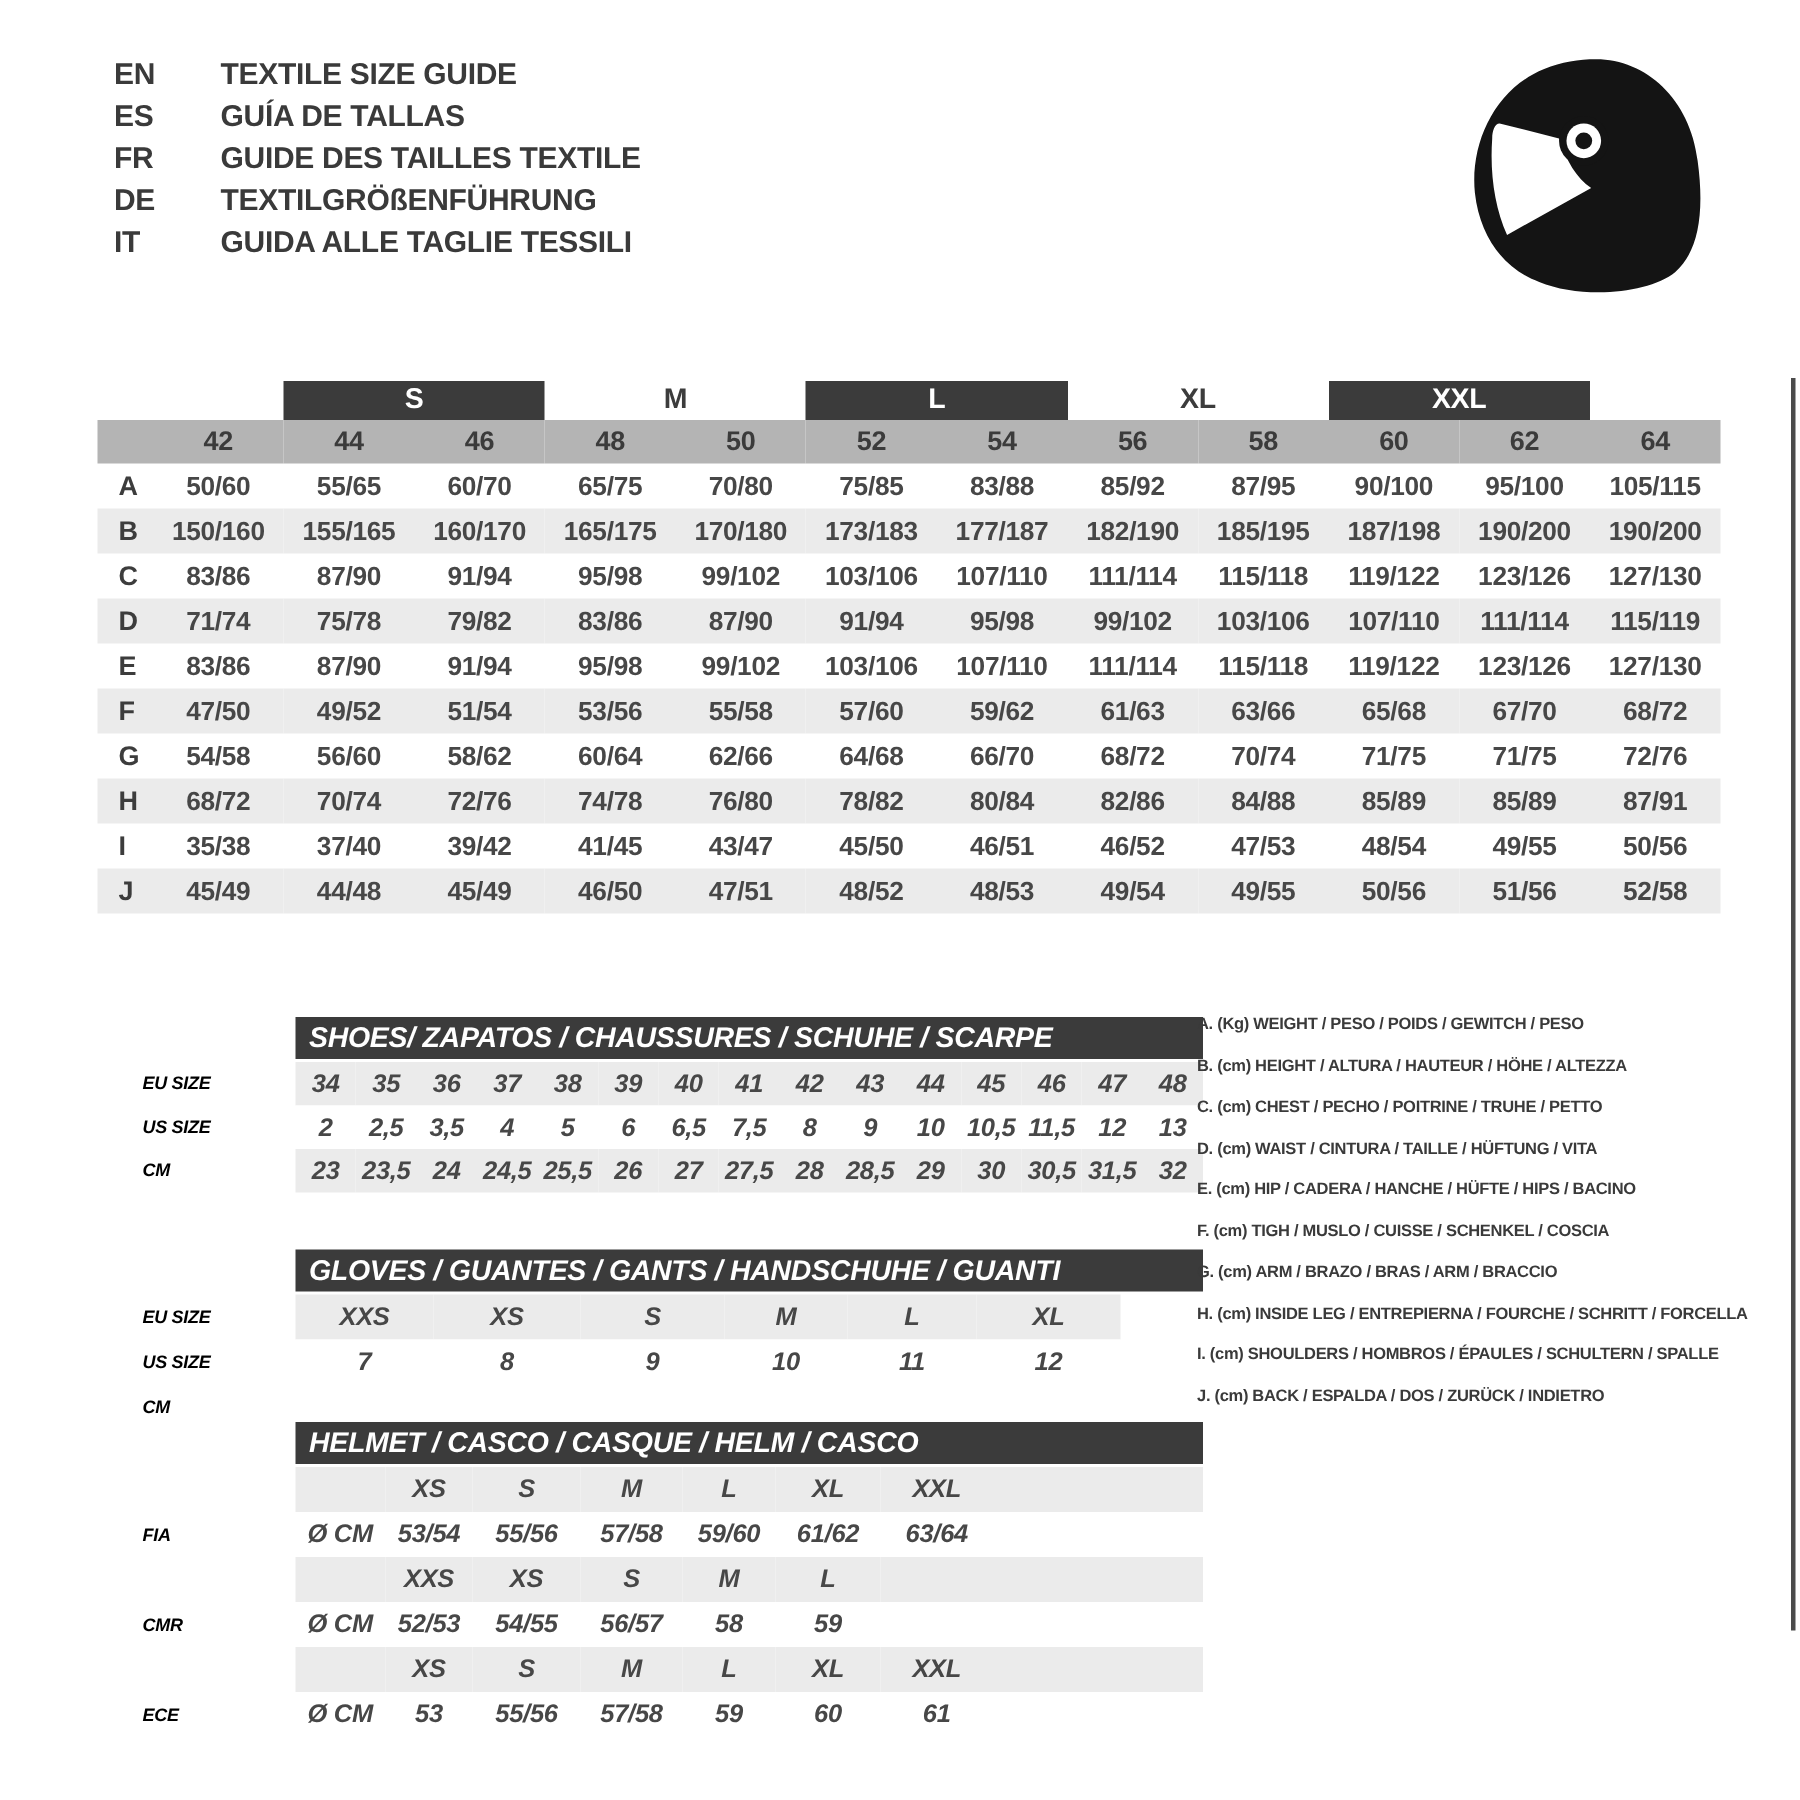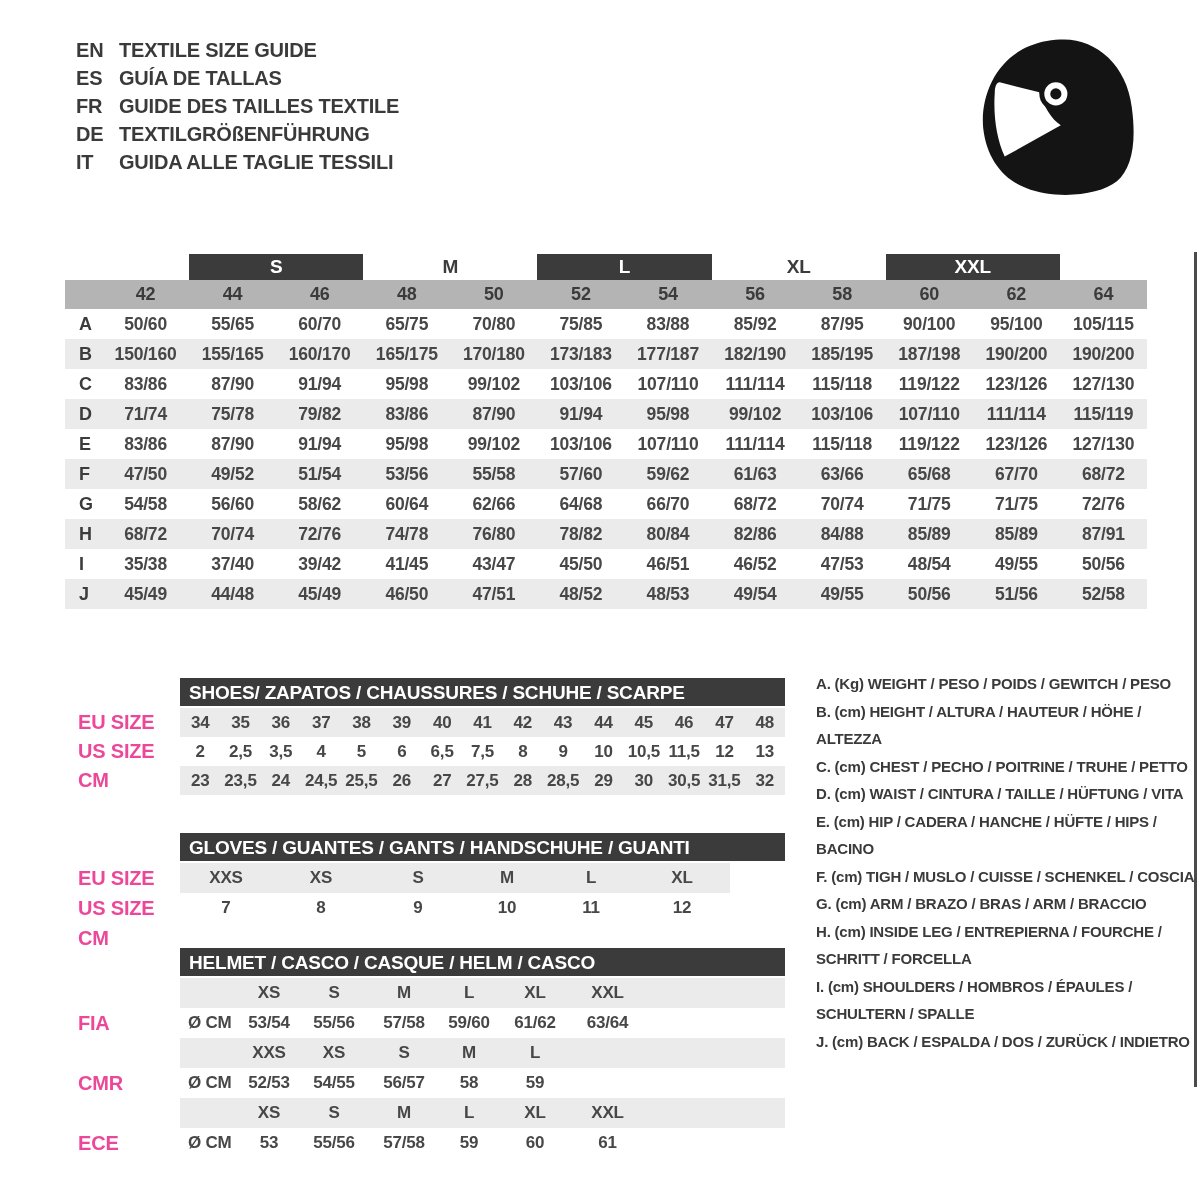--- a/index.html
+++ b/index.html
@@ -5,47 +5,47 @@
   html,body{margin:0;padding:0;}
   body{
     width:1200px;height:1200px;position:relative;background:#fff;
     font-family:"Liberation Sans",sans-serif;font-weight:bold;color:#454545;
     overflow:hidden;letter-spacing:-0.2px;
   }
   
   #langs{position:absolute;left:76px;top:36px;}
   .lang-row{display:flex;height:28px;line-height:28px;font-size:20px;color:#3a3a3a;}
   .lang-code{width:43px;}
-  .lang-title{white-space:nowrap;}
+  .lang-title{white-space:nowrap;margin-left:28px;}
   #helmet-logo{position:absolute;left:975px;top:33px;}
   
   #main-table{position:absolute;left:65px;top:254px;width:1082px;border-collapse:collapse;table-layout:fixed;}
   #main-table td{padding:0;text-align:center;font-size:17.5px;color:#474747;}
   #main-table tr.grp td{height:26px;font-size:19px;}
   .gdark{background:#3b3b3b;color:#fff !important;}
   .glabel{color:#3c3c3c !important;}
   #main-table tr.nums td{height:29px;background:#b4b4b4;font-size:18px;color:#3b3b3b;}
   #main-table tr.data td{height:30px;}
   #main-table tr.alt{background:#ebebeb;}
   #main-table td.letter{text-align:left;padding-left:14px;font-size:18px;color:#3c3c3c;}
   
-  .section{position:absolute;left:65px;width:720px;}
+  .section{position:absolute;left:82px;width:720px;font-style:italic;}
   .section .bar{margin-left:115px;height:28px;background:#3b3b3b;color:#fff;
     font-size:19px;line-height:29px;padding-left:9px;white-space:nowrap;}
   .section table{margin-left:115px;margin-top:2px;width:605px;border-collapse:collapse;table-layout:fixed;}
   .section td{padding:0;text-align:center;font-size:17px;color:#474747;}
   .lt{background:#ebebeb;} .wt{background:#fff;}
   .labels{position:absolute;left:13px;top:0;width:100px;}
-  .side-label{position:absolute;height:30px;line-height:30px;font-size:20px;color:#ec4899;white-space:nowrap;}
+  .side-label{position:absolute;height:30px;line-height:30px;font-size:12px;color:#000000;white-space:nowrap;}
   #shoes{top:678px;}   #shoes td{height:29px;text-align:center;}
   #gloves{top:808px;margin-top:25px;}  #gloves td{height:30px;}
   #helmet-sec{top:948px;} #helmet-sec td{height:30px;}
   #helmet-sec td.unit{text-align:left;padding-left:8px;}
   
-  #legend{position:absolute;left:798px;top:670px;width:382px;font-size:15px;line-height:27.5px;color:#3a3a3a;margin-left:18px;}
+  #legend{position:absolute;left:798px;top:670px;width:382px;font-size:11px;line-height:27.5px;color:#3a3a3a;}
   
   #edge-line{position:absolute;left:1194px;top:252px;width:3px;height:835px;background:#4b4b4b;}
 </style>
 </head>
 <body>
 
 <div id="langs">
     <div class="lang-row">
       <span class="lang-code">EN</span>
       <span class="lang-title">TEXTILE SIZE GUIDE</span>

